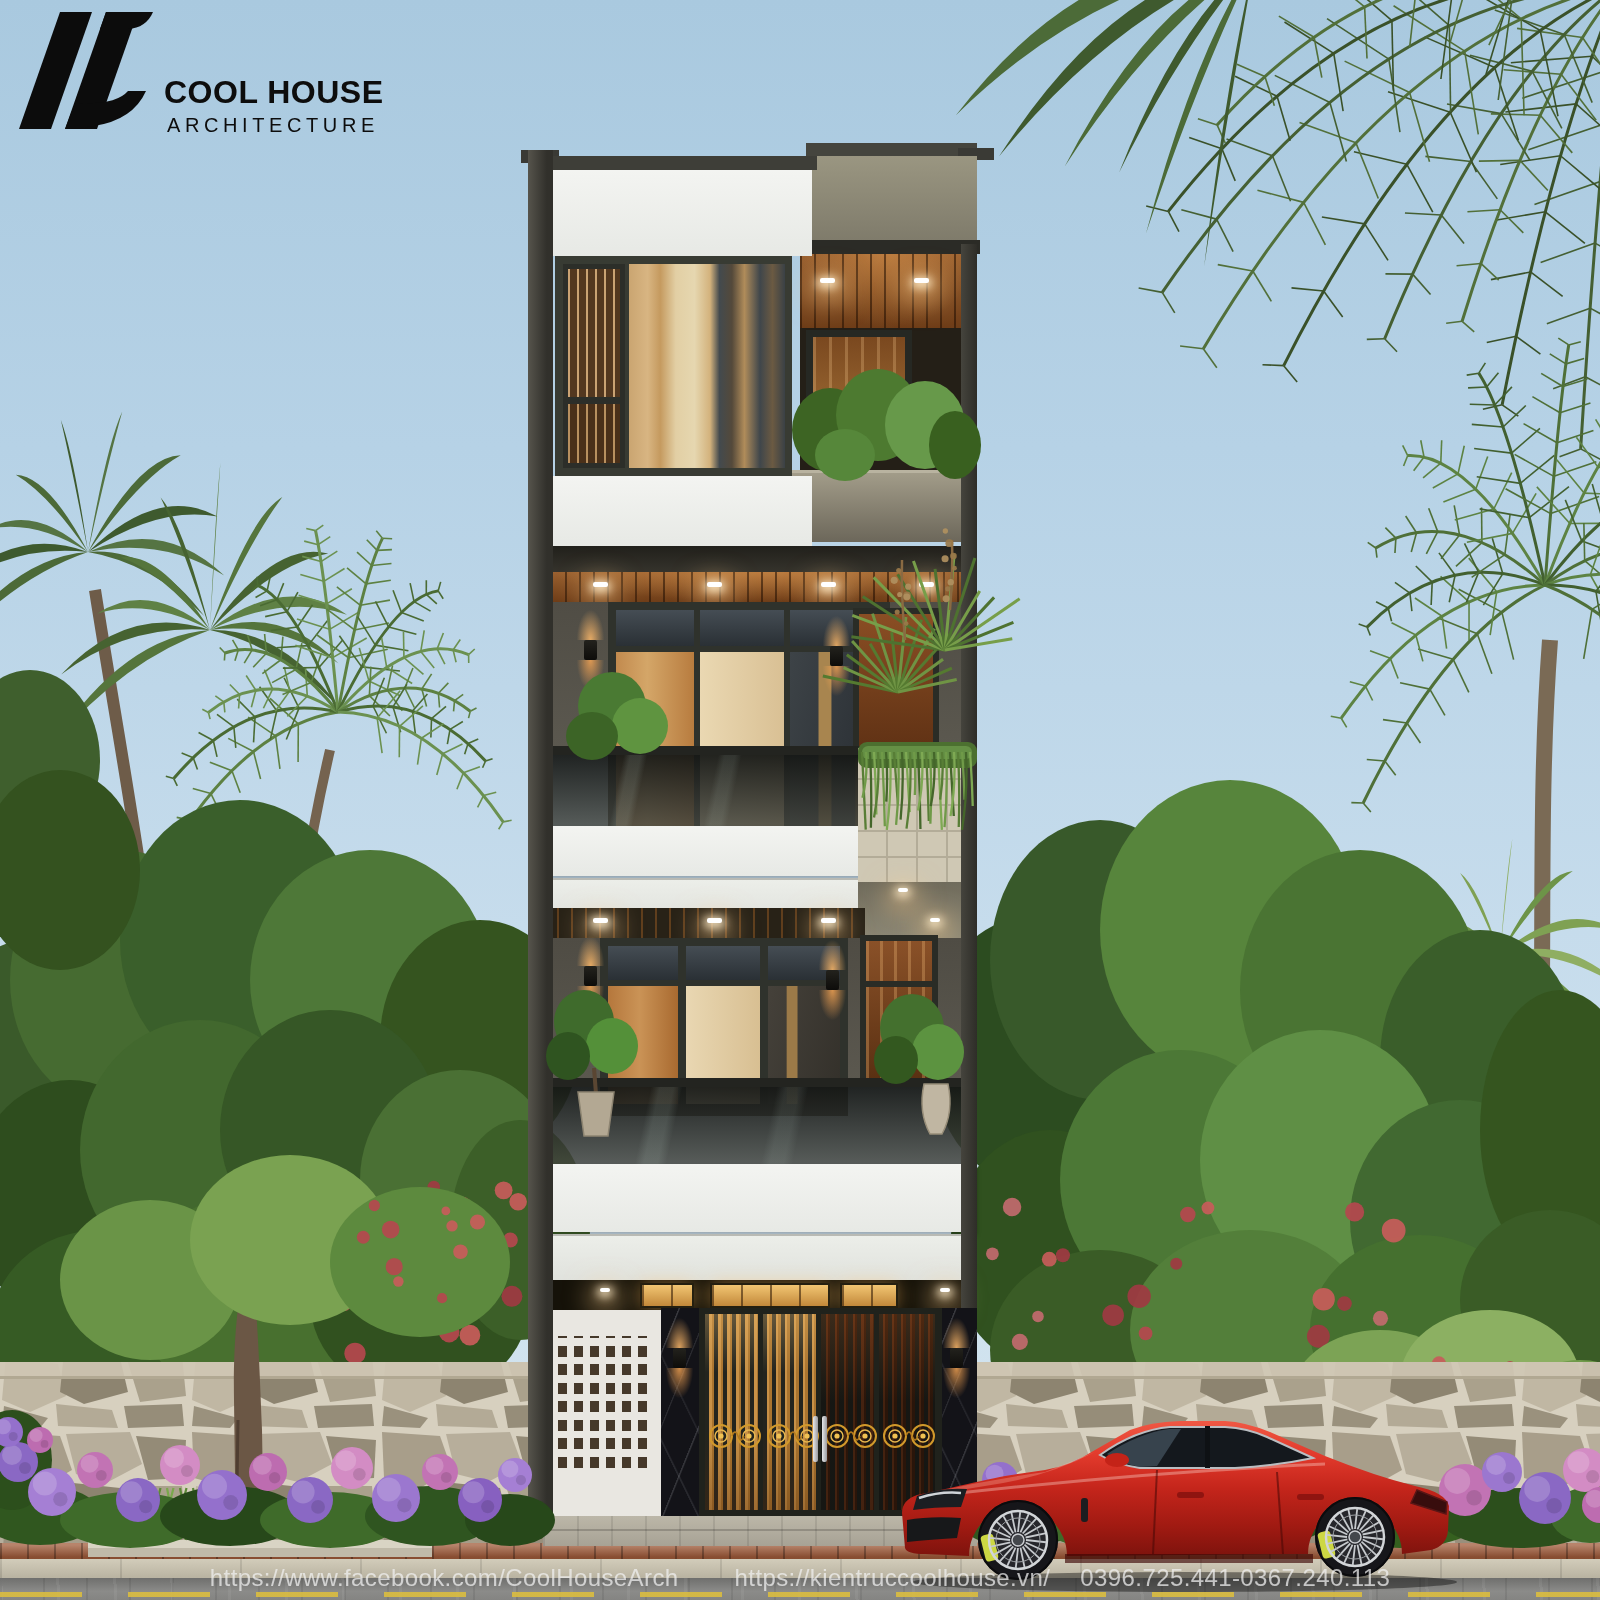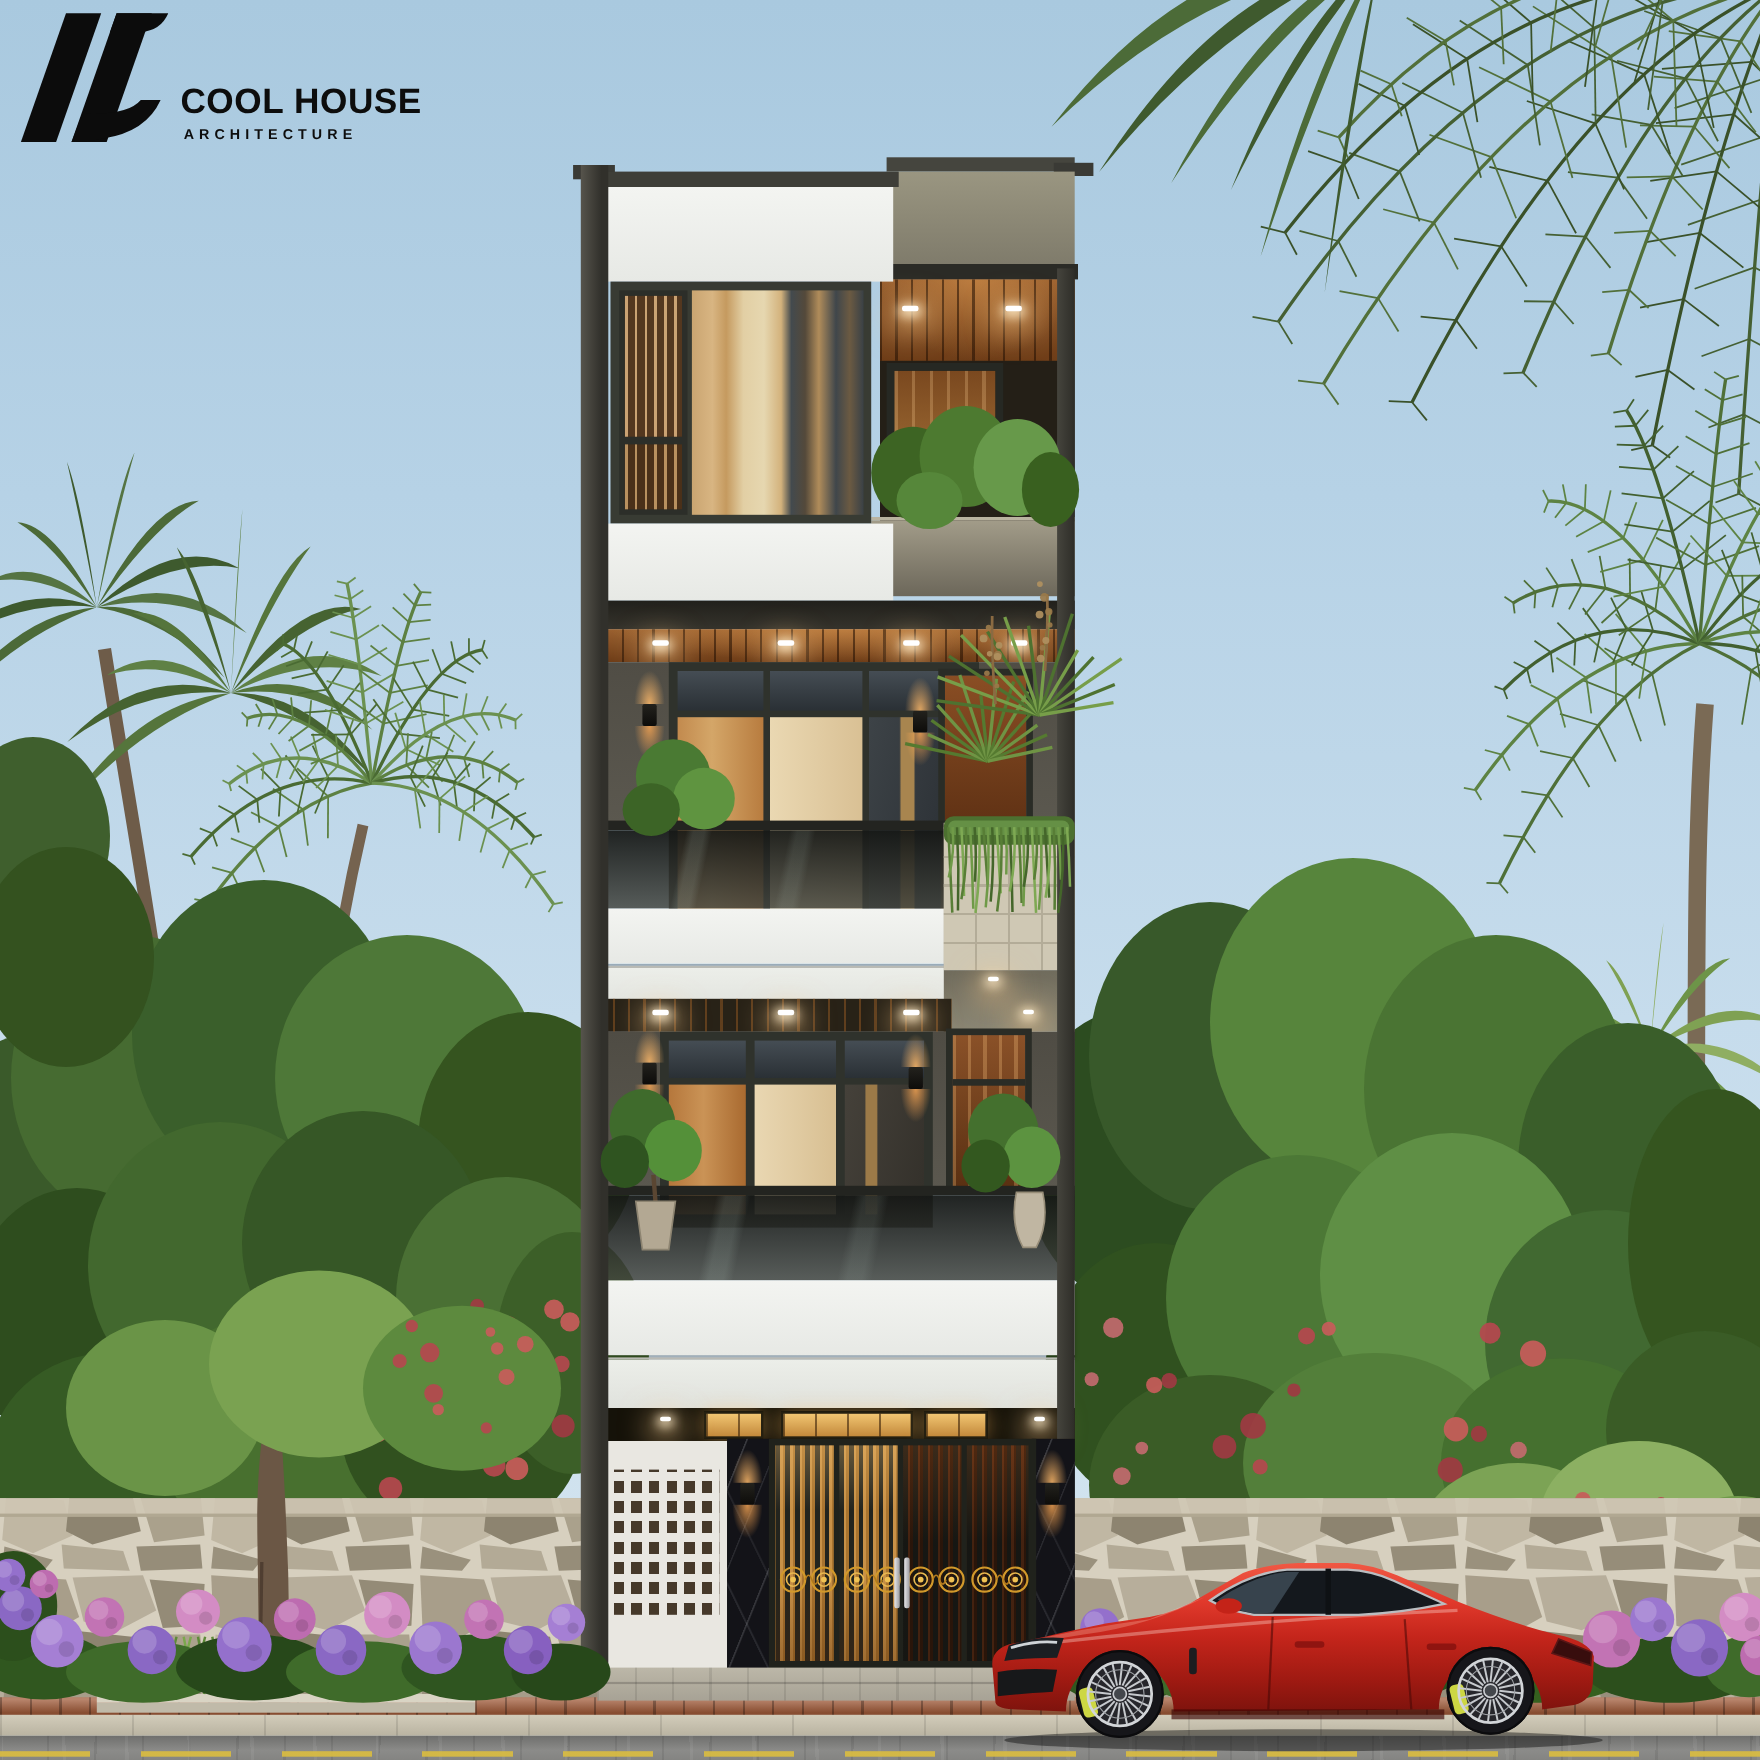--- a/index.html
+++ b/index.html
@@ -58,21 +58,21 @@
   .sconce::after{content:"";position:absolute;left:-10px;top:100%;width:33px;height:42px;
         background:radial-gradient(ellipse 58% 100% at 50% 0%,rgba(255,170,85,.8),rgba(255,170,85,0) 72%);}
 
   
   .watermark{left:0;top:1560px;width:1600px;height:36px;z-index:7;display:flex;justify-content:center;
         align-items:center;color:rgba(240,240,240,.74);font-size:24px;letter-spacing:.4px;}
   .watermark span{white-space:nowrap;}
   .wm-gap1{width:56px;} .wm-gap2{width:30px;}
   .brand{left:18px;top:8px;width:400px;height:130px;z-index:8;color:#0d0d0d;}
   .brand-name{position:absolute;left:146px;top:66px;font-size:32px;font-weight:bold;letter-spacing:.5px;}
-  .brand-tagline{position:absolute;left:149px;top:106px;font-size:13px;font-weight:bold;letter-spacing:4.6px;}
+  .brand-tagline{position:absolute;left:149px;top:106px;font-size:20px;font-weight:normal;letter-spacing:4.6px;}
 </style>
 </head>
 <body>
 
 <div id="stage">
 
   <div class="abs sky"></div>
 
   <svg class="layer" id="veg-back" style="z-index:2" viewBox="0 0 1600 1600">
     <defs>
@@ -1232,20 +1232,27 @@
         <line x1="2.452739743752791" y1="-7.614727030525486" x2="10.686983096972922" y2="-25.88027032866958" stroke="#c6c9cd" stroke-width="1.8"></line>
         <line x1="4.684741424491052" y1="-6.484843697858689" x2="18.15797390775039" y2="-21.31403255053947" stroke="#c6c9cd" stroke-width="1.8"></line>
         <line x1="6.458628986751604" y1="-4.720816837316604" x2="23.85332259522881" y2="-14.66352621874925" stroke="#c6c9cd" stroke-width="1.8"></line>
         <line x1="7.6009365199902295" y1="-2.495148095620541" x2="27.216089211827022" y2="-6.579094771613555" stroke="#c6c9cd" stroke-width="1.8"></line>
         <circle r="29" fill="none" stroke="#d2d5d8" stroke-width="2.5"></circle>
         <circle r="22" fill="none" stroke="#9fa2a6" stroke-width="1"></circle>
         <circle r="6" fill="#44474c" stroke="#caccd0" stroke-width="1.5"></circle>
       </g>
   </svg>
 
+  <div class="abs watermark">
+    <span>https://www.facebook.com/CoolHouseArch</span>
+    <span class="wm-gap1"></span>
+    <span>https://kientruccoolhouse.vn/</span>
+    <span class="wm-gap2"></span>
+    <span>0396.725.441-0367.240.113</span>
+  </div>
 
   <div class="abs brand">
     <svg width="135" height="125" viewBox="0 0 135 125">
       <g fill="#0c0c0c">
         <path d="M42,4 L74,4 L33,121 L1,121 Z"></path>
         <path d="M88,4 L120,4 L79,121 L47,121 Z"></path>
         <path d="M88,4 L135,4 Q128,20 110,21 L82,21 Z"></path>
         <path d="M60,95 Q98,97 110,83 L128,83 Q115,112 76,118 Q62,121 47,121 L57,95 Z"></path>
       </g>
     </svg>

